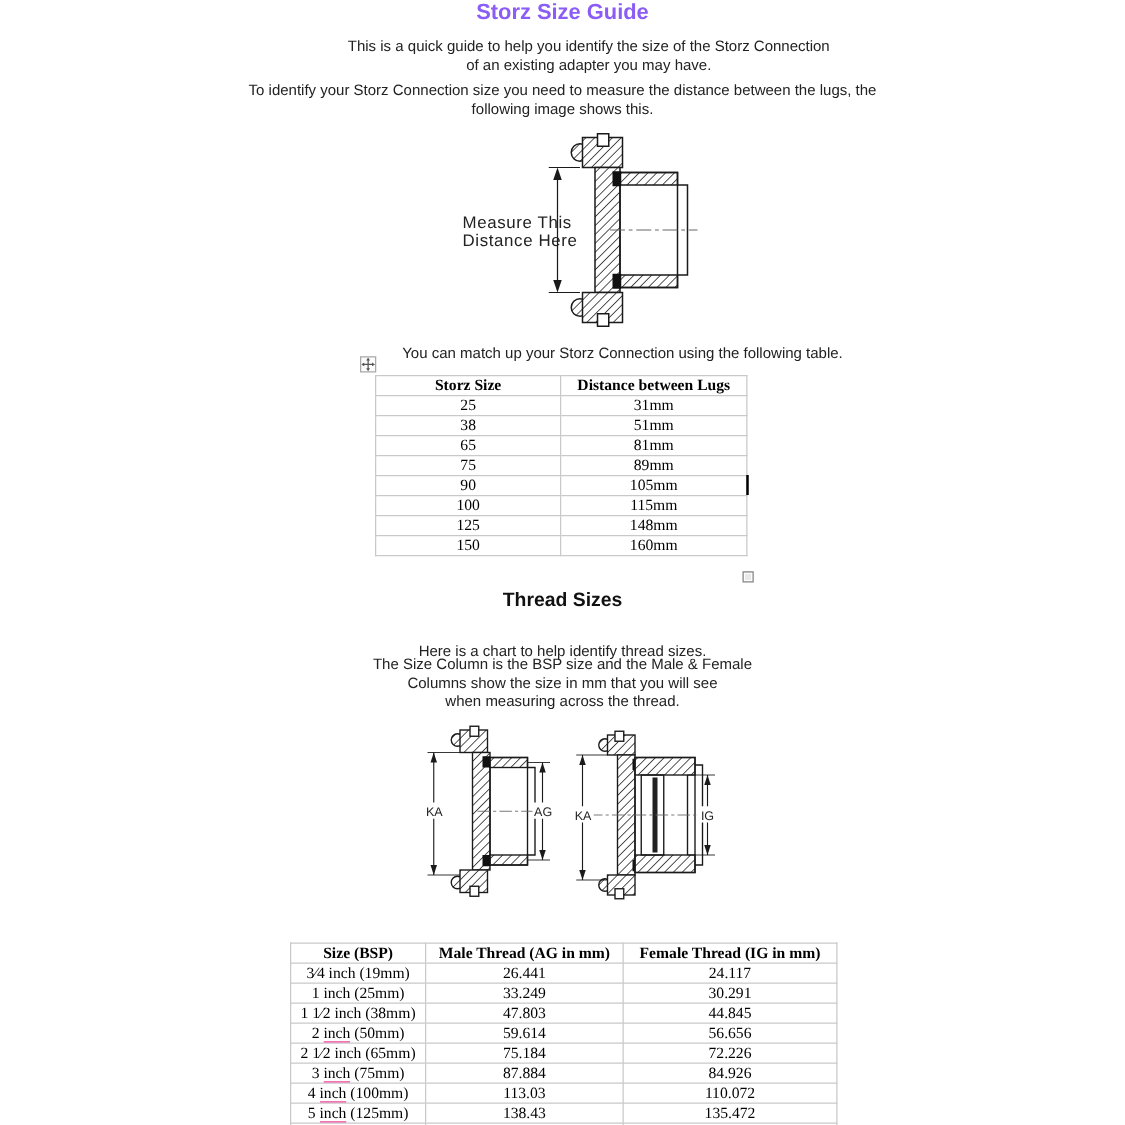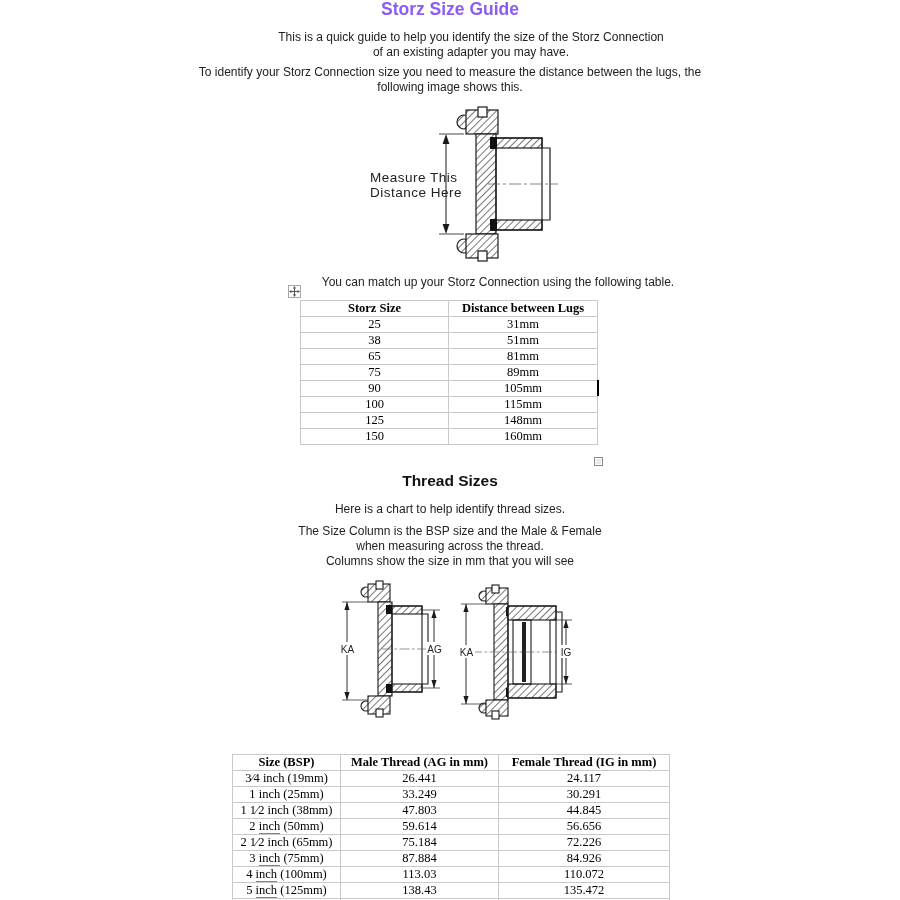--- a/index.html
+++ b/index.html
@@ -151,25 +151,25 @@
         <td>160mm</td>
       </tr>
 </tbody>
   </table>
 
 <div class="abs text-caret" style="left:597px; top:380px;"></div>
 
 <div class="abs resize-handle" style="left:594px; top:457px;"></div>
 
 <div class="abs ctr h2" style="top:472px;">Thread Sizes</div>
-<div class="abs ctr para" style="top:502px;text-align:center;">Here is a chart to help identify thread sizes.</div>
+<div class="abs ctr para" style="top:514px;text-align:center;">Here is a chart to help identify thread sizes.</div>
 <div class="abs ctr para" style="top:524px;">
   <div>The Size Column is the BSP size and the Male &amp; Female</div>
+  <div>Columns show the size in mm that you will see</div>
   <div>when measuring across the thread.</div>
-  <div>Columns show the size in mm that you will see</div>
 </div>
 
 <div class="abs" style="left:338px; top:578px; width:110px; height:152px;">
   <svg width="110" height="152" viewBox="0 0 110 152">
     <g stroke="#1a1a1a" stroke-width="1.1" fill="none">
 
       <circle cx="28" cy="14" r="5" fill="url(#hatch)"></circle>
       <rect x="30" y="6" width="22" height="18" fill="url(#hatch)"></rect>
       <rect x="38" y="3" width="7" height="8" fill="#ffffff"></rect>
       <rect x="40" y="24" width="14" height="94" fill="url(#hatch)"></rect>

